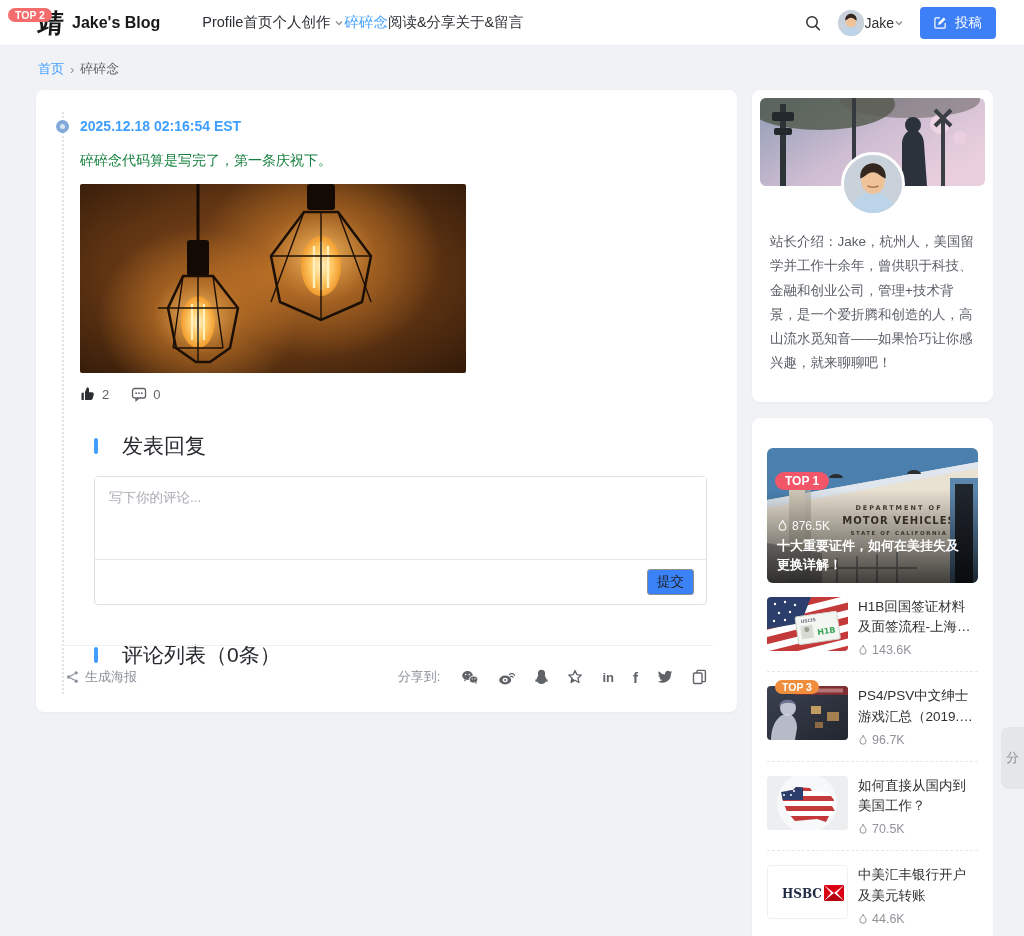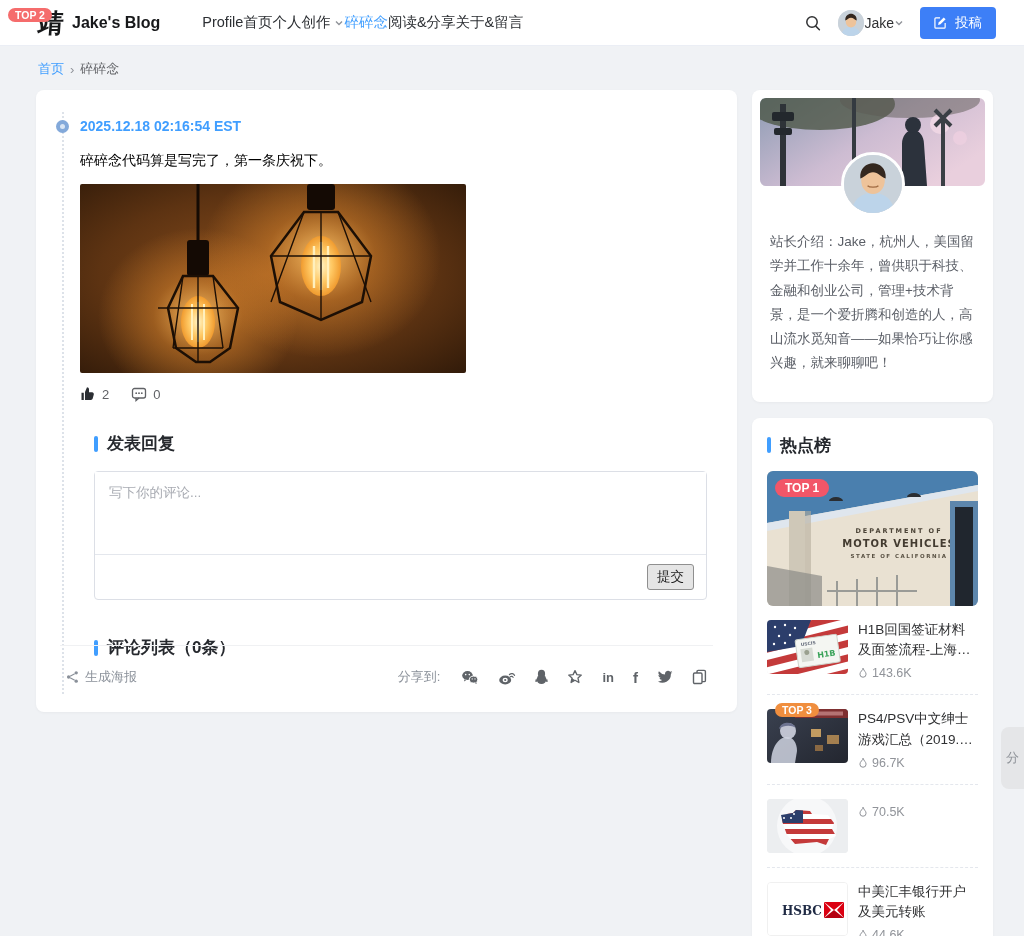--- a/index.html
+++ b/index.html
@@ -31,52 +31,52 @@
   
   .container { display:flex; align-items:flex-start; padding:2px 31px 0 36px; gap:15px; }
   .card { background:#fff; border-radius:8px; box-shadow:0 1px 3px rgba(0,0,0,.04); }
 
   
   .main-card { width:701px; height:622px; position:relative; padding:28px 30px 20px 44px; }
   .timeline { position:absolute; left:26px; top:22px; bottom:18px; border-left:2px dotted #dde2e9; }
   .timeline-dot { position:absolute; left:20px; top:30px; width:13px; height:13px; border-radius:50%; background:#83a9da; }
   .timeline-dot::after { content:""; position:absolute; left:4px; top:4px; width:5px; height:5px; border-radius:50%; background:#d8e5f4; }
   .post-time { font-size:14px; font-weight:600; color:#409eff; }
-  .post-text { font-size:14px; color:#000000; margin-top:18px; }
+  .post-text { font-size:14px; color:#15803d; margin-top:18px; }
   .post-img { margin-top:14px; width:386px; height:189px; display:block; border-radius:2px; }
   .react-row { display:flex; align-items:center; gap:22px; margin-top:13px; color:#606266; font-size:13px; }
   .react { display:flex; align-items:center; gap:6px; cursor:pointer; }
-  .sec-title { display:flex; align-items:center; gap:9px; font-size:17px; font-weight:700; color:#26292e; }
+  .sec-title { display:flex; align-items:center; gap:24px; font-size:21px; font-weight:400; color:#26292e; }
   .sec-bar { width:4px; height:16px; background:#409eff; border-radius:2px; }
   .reply-sec { margin-top:30px; margin-left:14px; }
   .comment-box { margin-top:16px; border:1px solid #dcdfe6; border-radius:4px; background:#fff; }
   .comment-box textarea { width:100%; height:78px; border:none; outline:none; resize:none; padding:12px 14px; font-size:13.5px; font-family:inherit; color:#303133; }
   .comment-box textarea::placeholder { color:#a8abb2; }
   .comment-actions { border-top:1px solid #e4e7ed; padding:9px 12px; display:flex; justify-content:flex-end; }
-  .submit-comment { font-size:13.5px; color:#1f1f1f; background:#e5e5e5; border:1px solid #8f8f8f; border-radius:3px; padding:3px 9px; cursor:pointer; font-family:inherit; }
+  .submit-comment { font-size:13.5px; color:#1f1f1f; background:#3b82f6; border:1px solid #8f8f8f; border-radius:3px; padding:3px 9px; cursor:pointer; font-family:inherit; }
   .list-sec { margin-top:36px; margin-left:14px; }
   .card-footer { position:absolute; left:24px; right:24px; bottom:20px; border-top:1px solid #f0f1f3; padding:22px 6px 6px 6px; display:flex; align-items:center; justify-content:space-between; }
   .poster-link { display:flex; align-items:center; gap:6px; color:#8a9099; font-size:13px; cursor:pointer; }
   .share-row { display:flex; align-items:center; gap:19px; }
   .share-label { color:#8a9099; font-size:13px; margin-right:2px; }
   .sicon { display:flex; align-items:center; cursor:pointer; color:#5f6368; }
   .sicon svg { display:block; }
   .sicon-txt { font-weight:700; color:#5f6368; font-size:13px; cursor:pointer; line-height:1; }
 
   
   .sidebar { width:241px; display:flex; flex-direction:column; gap:16px; }
   .profile-card { padding:8px 8px 26px 8px; }
   .banner { width:100%; height:88px; border-radius:6px; overflow:hidden; display:block; }
   .avatar-lg { width:64px; height:64px; border-radius:50%; border:3px solid #fff; overflow:hidden; margin:-34px auto 0 auto; position:relative; background:#cfd6dd; }
   .bio { padding:14px 10px 0 10px; font-size:13.5px; line-height:1.8; color:#5a5e66; }
   .hot-card { padding:16px 15px 6px 15px; }
   .feat { position:relative; margin-top:14px; border-radius:6px; overflow:hidden; cursor:pointer; }
   .feat svg { display:block; }
   .badge { position:absolute; top:8px; left:8px; color:#fff; font-size:12px; font-weight:700; padding:2px 10px; border-radius:11px; }
-  .badge.b1 { background:#f25668; }
+  .badge.b1 { background:#f25668;margin-top:16px; }
   .badge.b2 { background:#f56c6c; font-size:10.5px; padding:1px 7px; }
   .badge.b3 { background:#f08e3e; font-size:10.5px; padding:1px 7px; }
   .feat-overlay { position:absolute; left:0; right:0; bottom:0; padding:30px 10px 8px 10px; background:linear-gradient(to bottom, rgba(0,0,0,0), rgba(0,0,0,.72)); color:#fff; }
   .feat-views { display:flex; align-items:center; gap:4px; font-size:12px; opacity:.95; }
   .feat-title { font-size:13px; font-weight:600; line-height:1.5; margin-top:3px; }
   .hot-item { display:flex; gap:10px; padding:14px 0; border-bottom:1px dashed #e4e7ed; cursor:pointer; }
   .hot-item:first-of-type { border-top:1px dashed #e4e7ed; margin-top:14px; }
   .hot-item:last-of-type { border-bottom:none; }
   .thumb { position:relative; width:81px; height:54px; border-radius:4px; overflow:hidden; flex:none; background:#eee; }
   .thumb svg { display:block; }
@@ -325,43 +325,48 @@
               <path d="M8 64c2-16 12-22 24-22s22 6 24 22z" fill="#bcd4ea"></path>
               <ellipse cx="32" cy="28" rx="13" ry="15" fill="#eec39a"></ellipse>
               <path d="M18 26c-1-12 7-17 14-17s15 5 14 17c-6-2-8-7-14-7s-8 5-14 7z" fill="#33271f"></path>
               <path d="M26 34c2 2 10 2 12 0" stroke="#a06b42" stroke-width="1.4" fill="none"></path>
             </svg>
         </div>
         <div class="bio">站长介绍：Jake，杭州人，美国留学并工作十余年，曾供职于科技、金融和创业公司，管理+技术背景，是一个爱折腾和创造的人，高山流水觅知音——如果恰巧让你感兴趣，就来聊聊吧！</div>
       </div>
 
       <div class="card hot-card">
-        <div class="sec-title">
-          <span class="sec-bar"></span>
-          <span>热点榜</span>
-        </div>
 
         <div class="feat">
           <svg viewBox="0 0 211 135" width="211" height="135">
             <rect width="211" height="135" fill="#e9e1d2"></rect>
             <path d="M0 0h211v14l-211 38z" fill="#4a7fae"></path>
             <path d="M0 52l211-38v6L0 60z" fill="#dfe6ee"></path>
             <rect x="22" y="40" width="16" height="95" fill="#cfc8b8"></rect>
             <rect x="38" y="40" width="6" height="95" fill="#b5ad9c" opacity="0.6"></rect>
             <text x="132" y="62" font-size="6.5" font-weight="bold" fill="#4c4438" text-anchor="middle" letter-spacing="2" font-family="DejaVu Sans,sans-serif">DEPARTMENT OF</text>
             <text x="132" y="76" font-size="10" font-weight="bold" fill="#433b30" text-anchor="middle" letter-spacing="1" font-family="DejaVu Sans,sans-serif">MOTOR VEHICLES</text>
             <text x="132" y="87" font-size="5.5" font-weight="bold" fill="#5a5244" text-anchor="middle" letter-spacing="1.5" font-family="DejaVu Sans,sans-serif">STATE OF CALIFORNIA</text>
             <rect x="183" y="30" width="28" height="105" fill="#5d86ac"></rect>
             <rect x="188" y="36" width="18" height="99" fill="#20262e"></rect>
             <path d="M62 30a7 4 0 0 1 14 0z" fill="#2a2d31"></path>
             <path d="M140 26a7 4 0 0 1 14 0z" fill="#2a2d31"></path>
             <path d="M0 95l55 10v30H0z" fill="#8b8c88" opacity="0.7"></path>
             <path d="M60 120h90M70 110v25M90 108v27M110 106v29M130 104v31" stroke="#9a9b97" stroke-width="2" fill="none"></path>
           </svg>
           <span class="badge b1">TOP 1</span>
+          <div class="feat-overlay">
+            <span class="feat-views">
+              <svg width="11" height="13" viewBox="0 0 12 14">
+                  <path d="M6 1.2C6.2 3.6 2.3 5.2 2.3 8.4a3.7 3.7 0 0 0 7.4 0c0-1.3-.7-2.3-1.4-3.2C7.5 4.2 6.6 2.8 6 1.2z" fill="none" stroke="#fff" stroke-width="1.2"></path>
+                </svg>
+              <span>876.5K</span>
+            </span>
+            <div class="feat-title">十大重要证件，如何在美挂失及更换详解！</div>
+          </div>
         </div>
 
         <div class="hot-item">
           <span class="thumb">
             <svg viewBox="0 0 81 54" width="81" height="54">
               <rect width="81" height="54" fill="#fff"></rect>
               <g transform="rotate(-14 40 27)">
                 <rect x="-20" y="2" width="130" height="7" fill="#c43a3a"></rect>
                 <rect x="-20" y="16" width="130" height="7" fill="#c43a3a"></rect>
                 <rect x="-20" y="30" width="130" height="7" fill="#c43a3a"></rect>
@@ -450,20 +455,21 @@
                 <rect x="10" y="10" width="26" height="14" fill="#2c3e6b"></rect>
                 <circle cx="15" cy="14" r="1" fill="#fff"></circle>
                   <circle cx="21" cy="13" r="1" fill="#fff"></circle>
                   <circle cx="27" cy="15" r="1" fill="#fff"></circle>
                   <circle cx="17" cy="19" r="1" fill="#fff"></circle>
                   <circle cx="24" cy="19" r="1" fill="#fff"></circle>
               </g>
             </svg>
           </span>
           <div class="hot-info">
+            <div class="hot-title">如何直接从国内到美国工作？</div>
             <div class="hot-views">
               <svg width="10" height="12" viewBox="0 0 12 14">
                   <path d="M6 1.2C6.2 3.6 2.3 5.2 2.3 8.4a3.7 3.7 0 0 0 7.4 0c0-1.3-.7-2.3-1.4-3.2C7.5 4.2 6.6 2.8 6 1.2z" fill="none" stroke="#909399" stroke-width="1.2"></path>
                 </svg>
               <span>70.5K</span>
             </div>
           </div>
         </div>
 
         <div class="hot-item">

